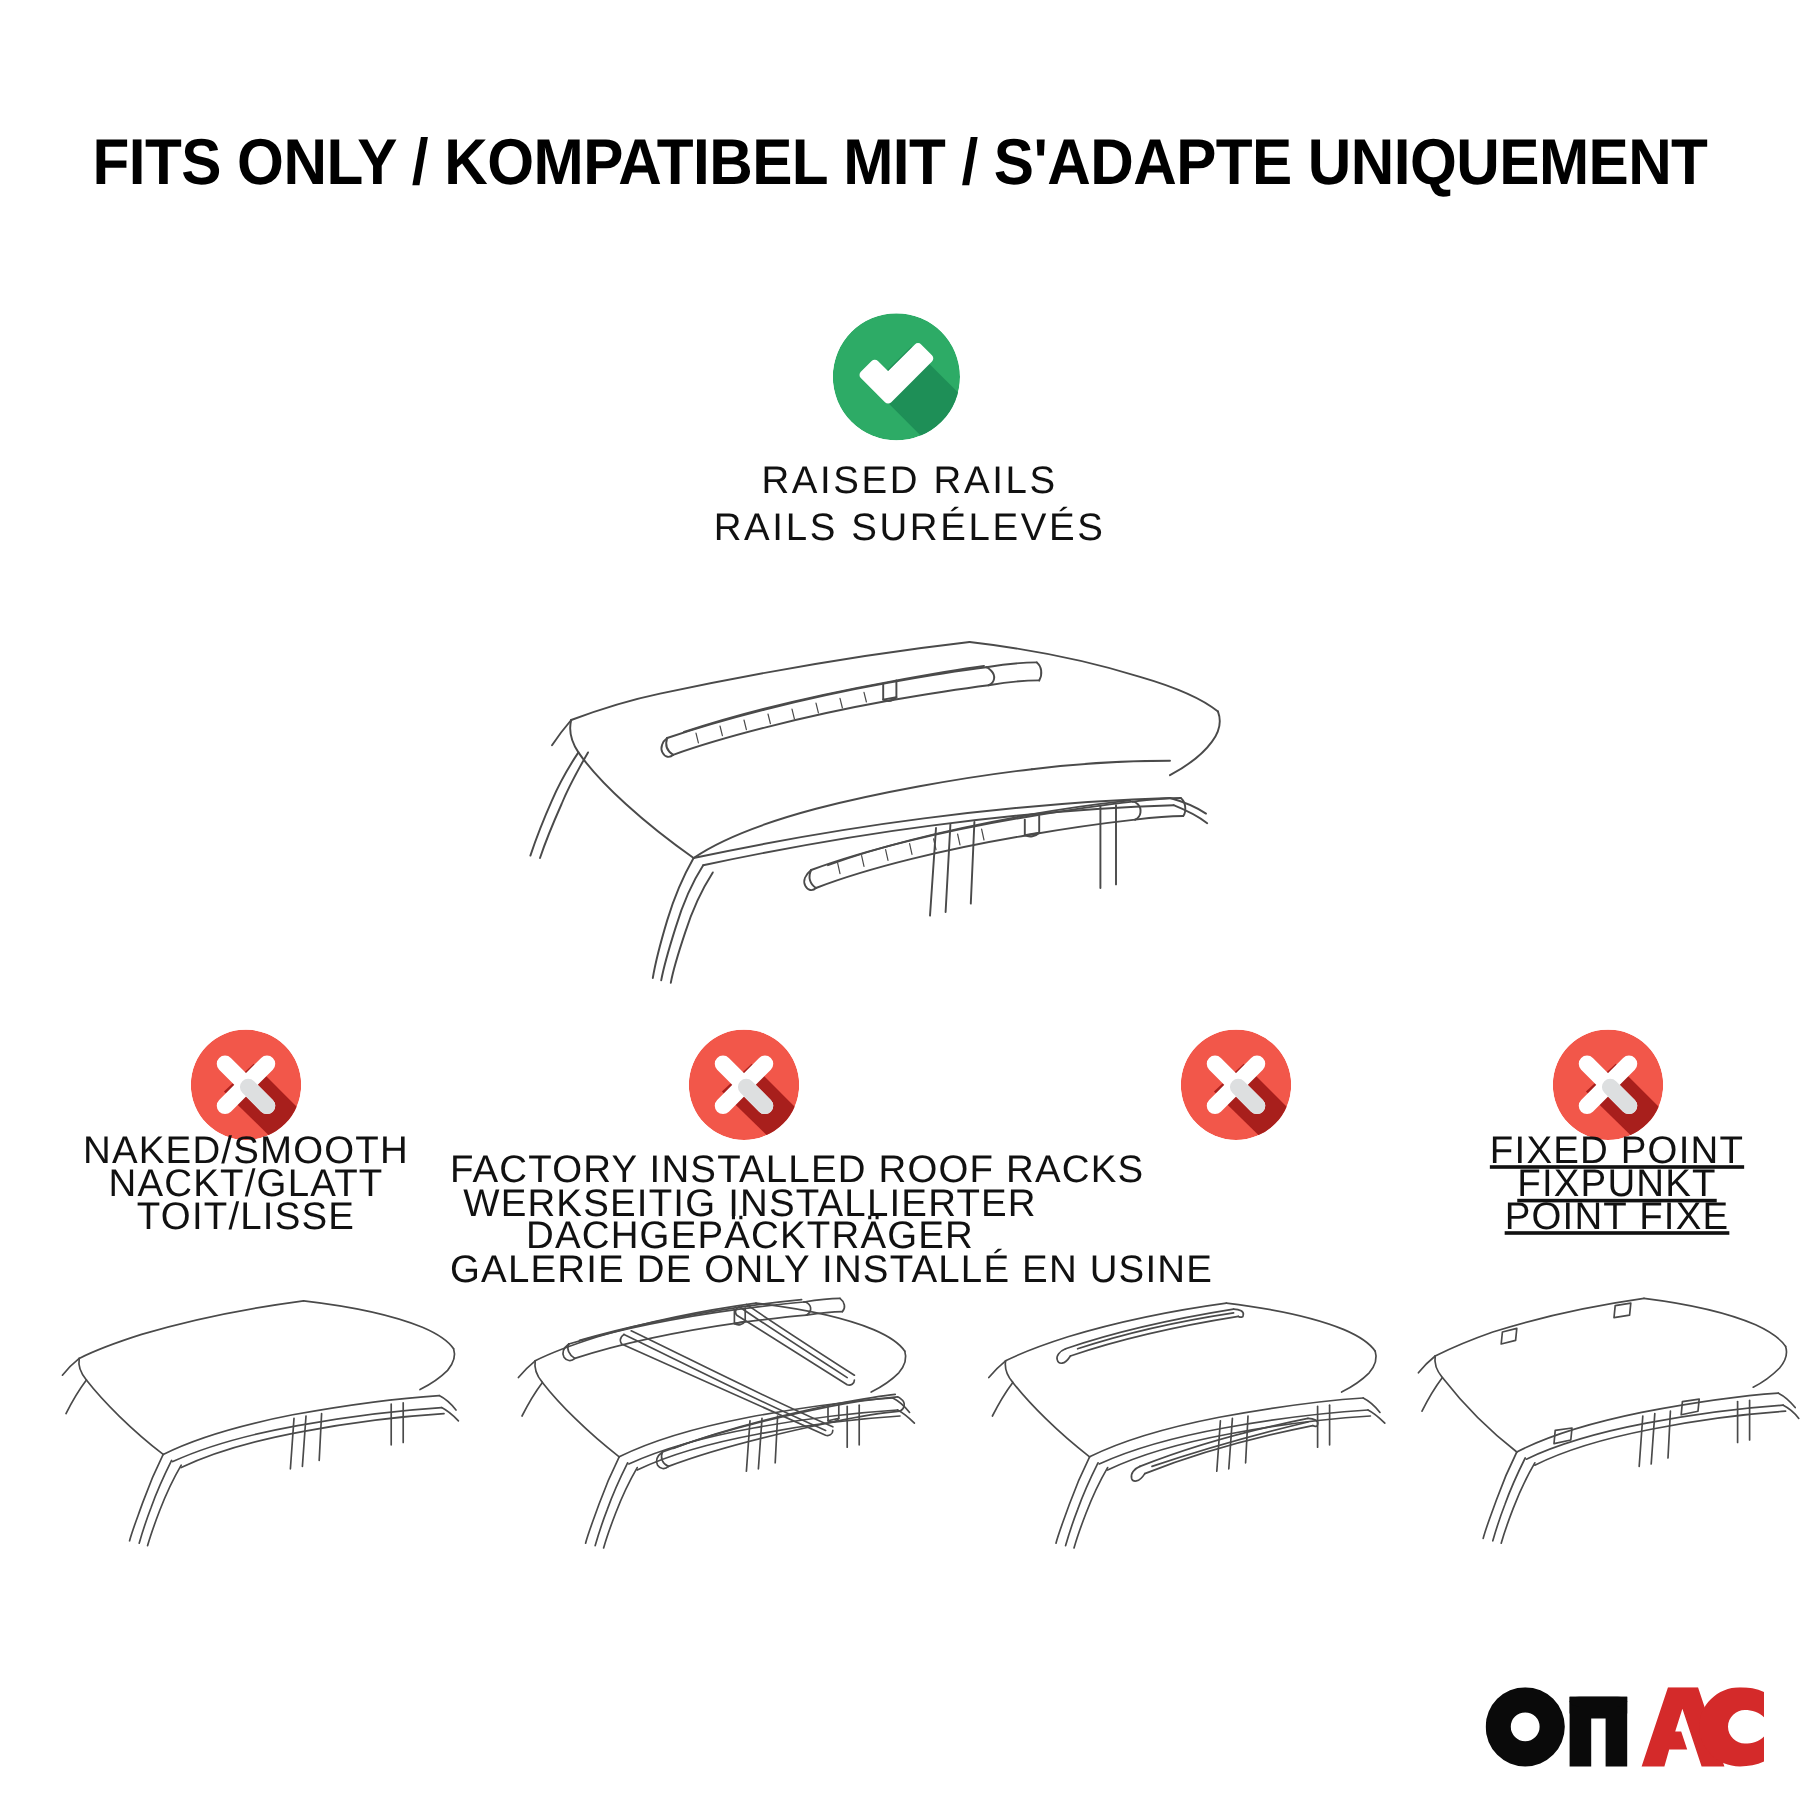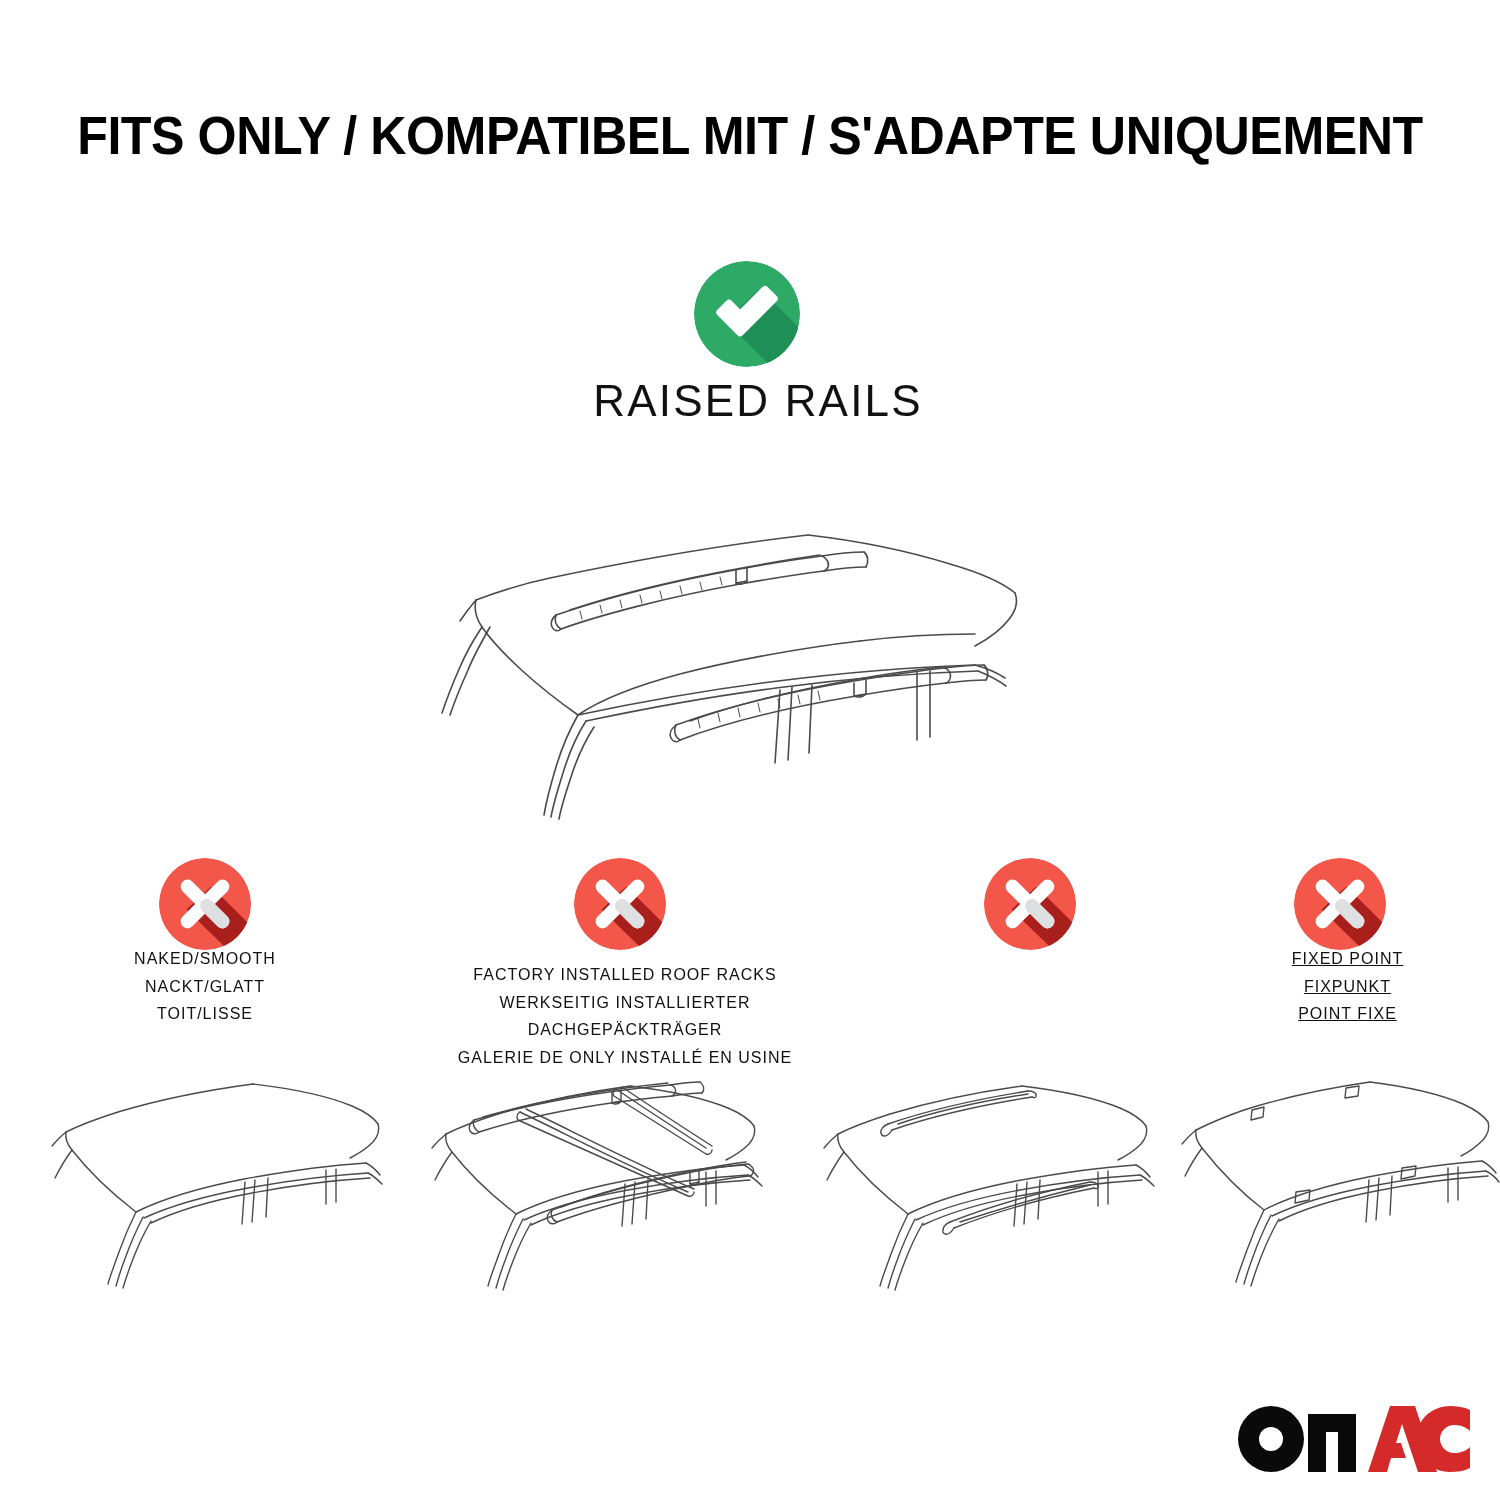--- a/index.html
+++ b/index.html
@@ -50,27 +50,27 @@
     text-align:center;
     color:#111111;
     font-family:"Liberation Sans", sans-serif;
     font-weight:300;
     white-space:nowrap;
   }
   .caption div{white-space:nowrap;}
 
   .caption-main{
     left:16px;right:0;top:381px;
-    font-size:44px;
+    font-size:32px;
     line-height:39px;
     letter-spacing:2.2px;
   }
 
   .caption-sub{
-    font-size:16px;
+    font-size:32px;
     line-height:27.5px;
     letter-spacing:1.0px;
     top:945px;
   }
   .cap1{left:45px;width:320px;}
   .cap2{left:375px;width:500px;margin-top:16px;}
   .cap3{left:875px;width:315px;}
   .cap4{left:1205px;width:285px;text-decoration:underline;}
 
   
@@ -103,20 +103,21 @@
   <div class="badge badge-ok">
     <svg viewBox="0 0 100 100" xmlns="http://www.w3.org/2000/svg" aria-hidden="true">
       <circle cx="50" cy="50" r="50" fill="#2DAB66"></circle>
       <path d="M62 26 L100 64 L100 86 A50 50 0 0 1 72 99 L30 57 Z" fill="#1E8F57"></path>
       <path d="M24.5 48.5 L33 40 L43.5 50.5 L67 27 L75.5 35.5 L43.5 67.5 Z" fill="#FFFFFF" stroke="#FFFFFF" stroke-width="7" stroke-linejoin="round" stroke-linecap="round"></path>
     </svg>
   </div>
 
   <div class="caption caption-main">
     <div>RAISED RAILS</div>
+    <div>RAILS SURÉLEVÉS</div>
   </div>
 
   <div class="illus illus-main">
     <svg viewBox="0 0 650 310" xmlns="http://www.w3.org/2000/svg" fill="none" stroke="#4A4A4A" stroke-width="1.6" stroke-linecap="round" stroke-linejoin="round">
 
       <path d="M378 20 C300 29 205 45 120 63 C96 68 70 76 46 85"></path>
       <path d="M46 85 C44 93 46 103 52 112 C70 138 108 172 148 200"></path>
       <path d="M148 200 C170 185 205 171 250 159 C300 146 370 133 430 126"></path>
       <path d="M430 126 C470 121 510 119 545 119"></path>
 

